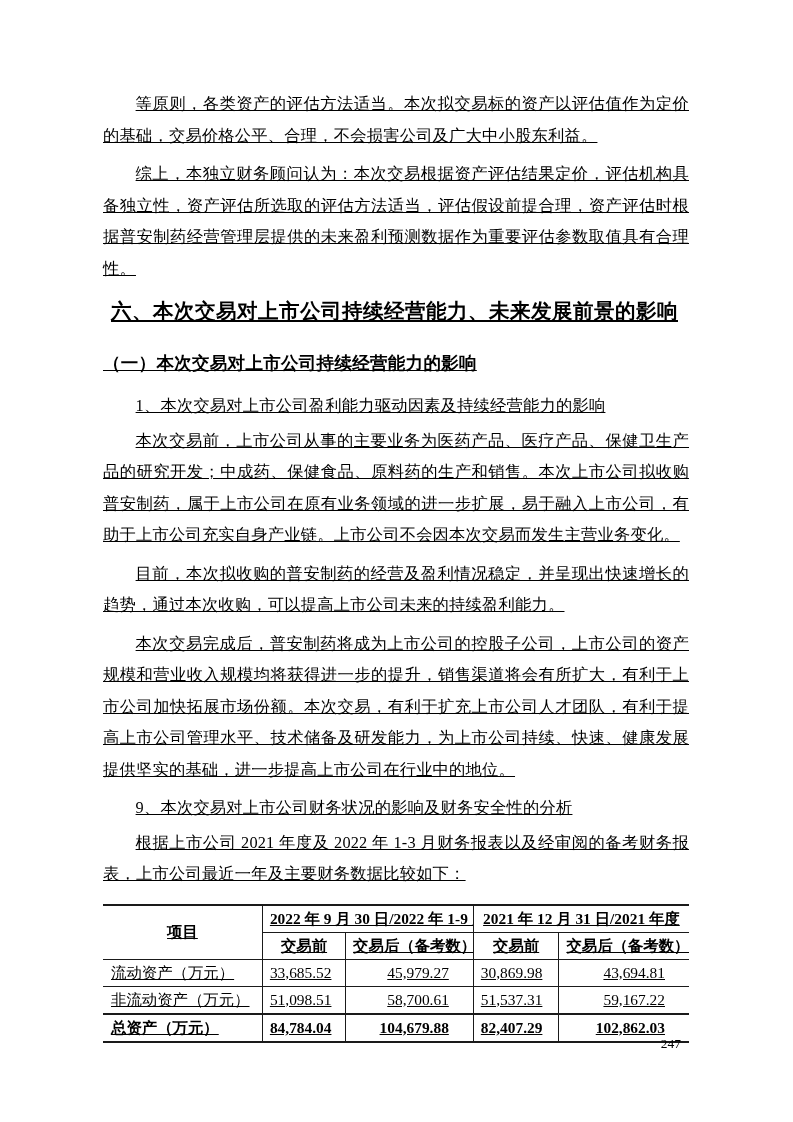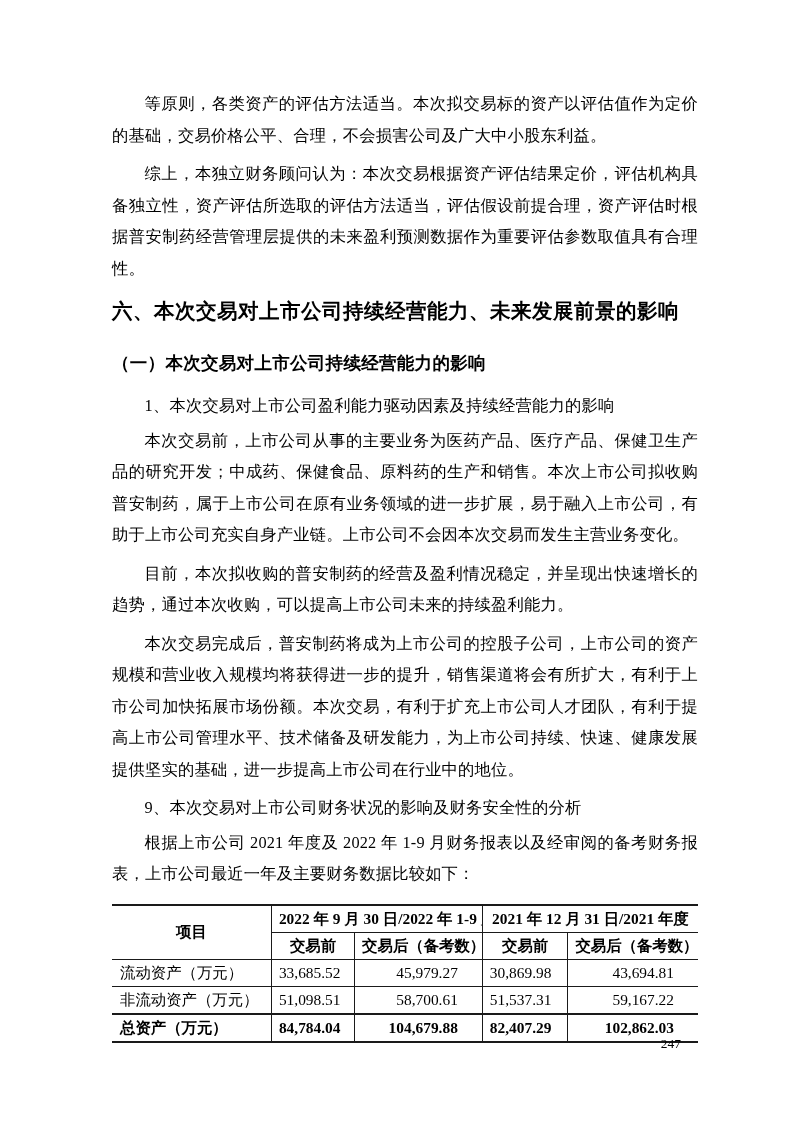--- a/index.html
+++ b/index.html
@@ -8,33 +8,34 @@
     width:793px; height:1122px;
     margin:0 auto;
     background:#ffffff;
     color:#000;
     font-family:"Liberation Serif","DejaVu Serif",serif;
     overflow:hidden;
     box-sizing:border-box;
   }
   .content {
     position:absolute;
-    left:112px; top:88px;
+    left:103px; top:88px;
     width:586px;
+    text-decoration:underline;
   }
   .p {
     margin:0 0 7px 0;
     font-size:16.3px;
     line-height:31.5px;
     text-align:justify;
     text-indent:2em;
     letter-spacing:0.2px;
   }
   .h1 {
-    margin:12px 0 24px 0;
+    margin:12px 0 24px 8px;
     font-family:"Liberation Sans","DejaVu Sans",sans-serif;
     font-weight:bold;
     font-size:20.5px;
     line-height:30px;
     letter-spacing:0.5px;
   }
   .h2 {
     margin:0 0 13px 0;
     font-family:"Liberation Sans","DejaVu Sans",sans-serif;
     font-weight:bold;
@@ -87,21 +88,21 @@
 
     <div class="h1">六、本次交易对上市公司持续经营能力、未来发展前景的影响</div>
     <div class="h2">（一）本次交易对上市公司持续经营能力的影响</div>
 
     <p class="p sub">1、本次交易对上市公司盈利能力驱动因素及持续经营能力的影响</p>
     <p class="p">本次交易前，上市公司从事的主要业务为医药产品、医疗产品、保健卫生产品的研究开发；中成药、保健食品、原料药的生产和销售。本次上市公司拟收购普安制药，属于上市公司在原有业务领域的进一步扩展，易于融入上市公司，有助于上市公司充实自身产业链。上市公司不会因本次交易而发生主营业务变化。</p>
     <p class="p">目前，本次拟收购的普安制药的经营及盈利情况稳定，并呈现出快速增长的趋势，通过本次收购，可以提高上市公司未来的持续盈利能力。</p>
     <p class="p">本次交易完成后，普安制药将成为上市公司的控股子公司，上市公司的资产规模和营业收入规模均将获得进一步的提升，销售渠道将会有所扩大，有利于上市公司加快拓展市场份额。本次交易，有利于扩充上市公司人才团队，有利于提高上市公司管理水平、技术储备及研发能力，为上市公司持续、快速、健康发展提供坚实的基础，进一步提高上市公司在行业中的地位。</p>
 
     <p class="p sub">9、本次交易对上市公司财务状况的影响及财务安全性的分析</p>
-    <p class="p tight">根据上市公司 2021 年度及 2022 年 1-9 月财务报表以及经审阅的备考财务报表，上市公司最近一年及主要财务数据比较如下：</p>
+    <p class="p tight">根据上市公司 2021 年度及 2022 年 1-3 月财务报表以及经审阅的备考财务报表，上市公司最近一年及主要财务数据比较如下：</p>
 
     <table class="fin">
       <colgroup>
         <col style="width:27.2%">
         <col style="width:14.2%">
         <col style="width:21.8%">
         <col style="width:14.6%">
         <col style="width:22.2%">
       </colgroup>
       <thead>

